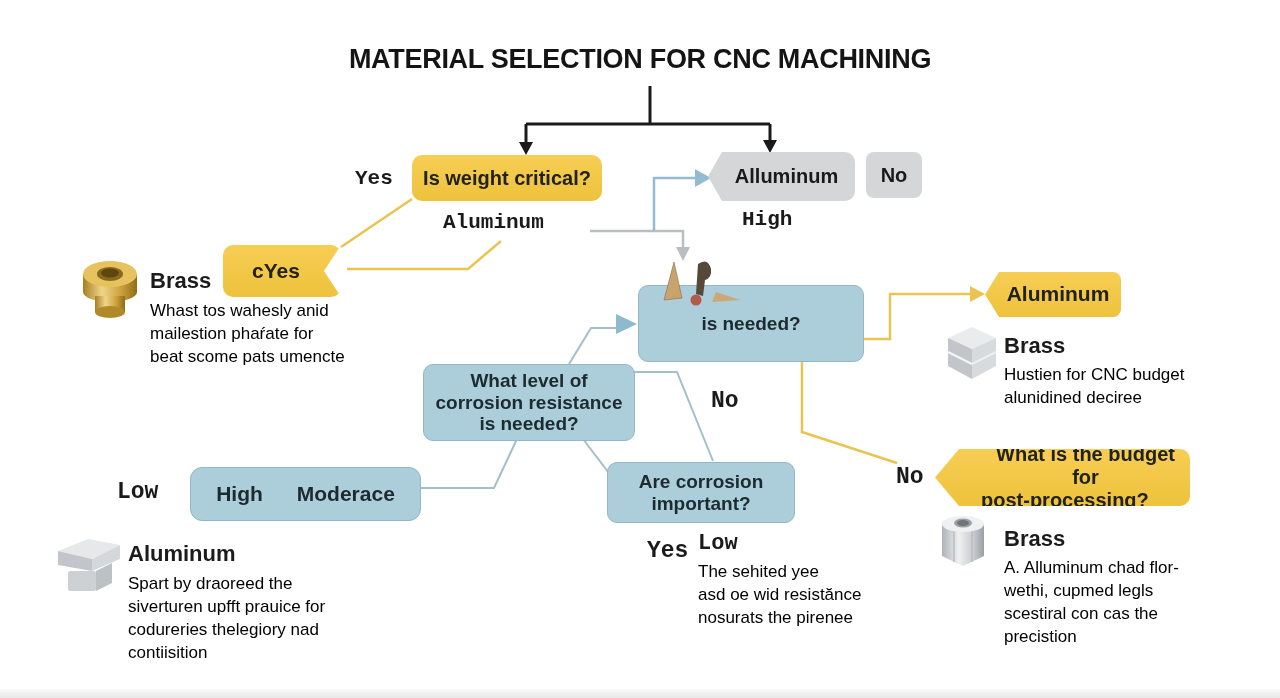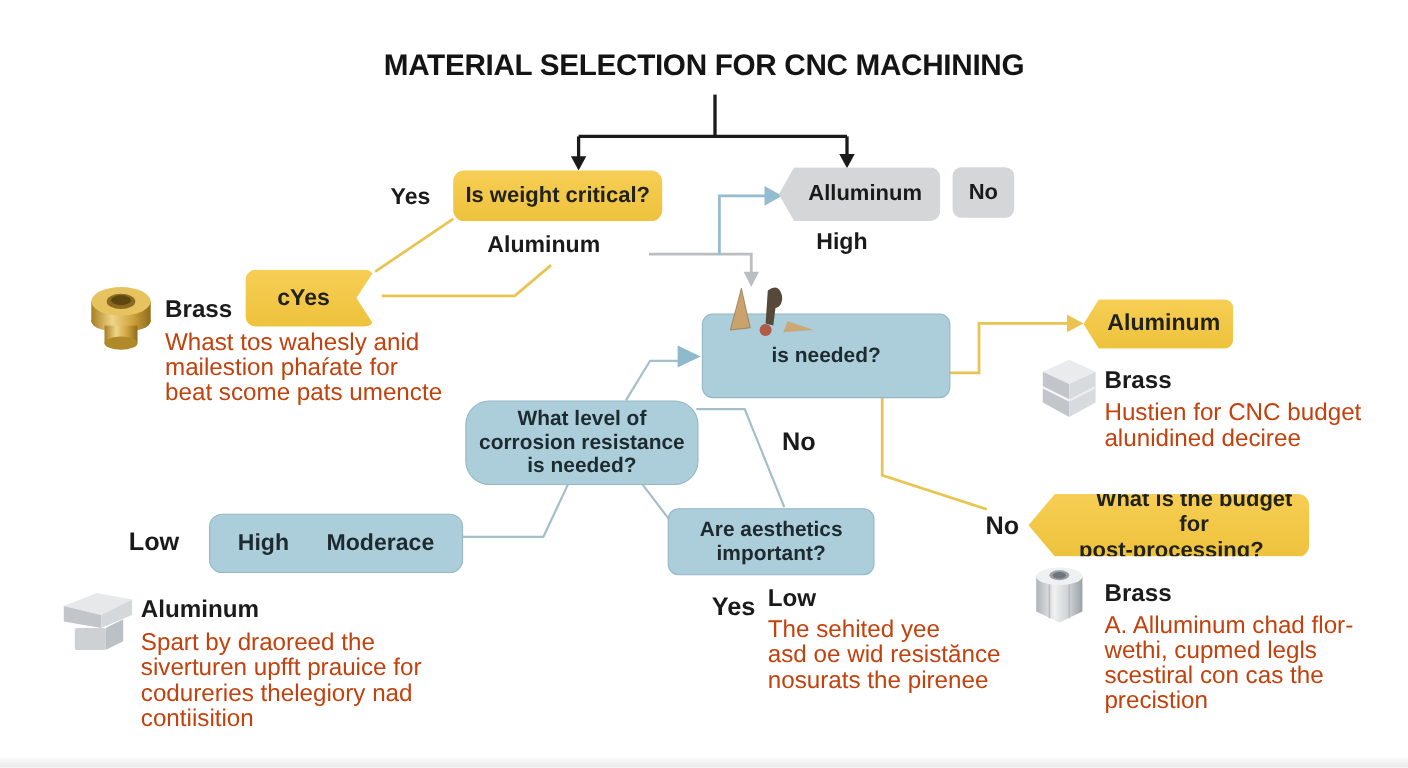--- a/index.html
+++ b/index.html
@@ -5,34 +5,34 @@
   html,body{margin:0;padding:0;background:#fff;}
   .stage{
     position:relative;width:1280px;height:698px;background:#ffffff;
     font-family:"Liberation Sans","DejaVu Sans",sans-serif;overflow:hidden;
   }
   .abs{position:absolute;}
   .title{
     left:0;right:0;top:44px;text-align:center;font-size:27px;font-weight:bold;
     color:#141414;letter-spacing:-0.3px;
   }
-  .lbl{font-weight:bold;color:#1a1a1a;white-space:nowrap;}
+  .lbl{font-weight:bold;color:#1a1a1a;white-space:nowrap;font-family:Liberation Mono, monospace;}
   .box{
     display:flex;align-items:center;justify-content:center;text-align:center;
     font-weight:bold;color:#22221c;line-height:1.15;
   }
   .ybox{background:linear-gradient(180deg,#f7ce55,#eec23c);border-radius:10px;}
   .bbox{background:#abceda;border:1.5px solid #93b7c4;border-radius:10px;
         color:#1d2a30;font-weight:600;}
   .gbox{background:#d4d6d7;border-radius:10px;color:#1a1a1a;}
   .notch-left{clip-path:polygon(14px 0,100% 0,100% 100%,14px 100%,0 50%);}
   .notch-left-big{clip-path:polygon(24px 0,100% 0,100% 100%,24px 100%,0 50%);}
   .notch-right-cut{clip-path:polygon(0 0,100% 0,calc(100% - 17px) 50%,100% 100%,0 100%);align-items:center;}
   .mat-name{font-size:20px;font-weight:bold;color:#1b1b1b;}
-  .mat-line{font-size:22px;color:#c2410c;line-height:23px;white-space:nowrap;}
+  .mat-line{font-size:17px;color:#000000;line-height:23px;white-space:nowrap;}
   svg{display:block;}
   .lines{pointer-events:none;}
 </style>
 </head>
 <body>
 
 <div class="stage">
 
   <svg class="abs lines" style="left:0;top:0;" width="1280" height="698" viewBox="0 0 1280 698">
 
@@ -137,30 +137,30 @@
     <polygon points="28,26 52,15 52,43 28,56" fill="#d8dbdd"></polygon>
     <line x1="4" y1="29" x2="28" y2="41" stroke="#f4f5f6" stroke-width="2"></line>
     <line x1="28" y1="41" x2="52" y2="29" stroke="#eceeef" stroke-width="2"></line>
   </svg>
   <div class="abs mat-name" style="left:1004px;top:333px;font-size:22px;">Brass</div>
   <div class="abs" style="left:1004px;top:363px;">
     <div class="mat-line">Hustien for CNC budget</div>
     <div class="mat-line">alunidined deciree</div>
   </div>
 
-  <div class="abs box bbox" style="left:423px;top:364px;width:210px;height:75px;font-size:19px;flex-direction:column;border-radius:22px;">
+  <div class="abs box bbox" style="left:423px;top:364px;width:210px;height:75px;font-size:19px;flex-direction:column;">
     <span>What level of</span>
     <span>corrosion resistance</span>
     <span>is needed?</span>
   </div>
 
   <div class="abs lbl" style="left:711px;top:388px;font-size:23px;">No</div>
 
   <div class="abs box bbox" style="left:607px;top:462px;width:186px;height:59px;font-size:19px;flex-direction:column;">
-    <span>Are aesthetics</span>
+    <span>Are corrosion</span>
     <span>important?</span>
   </div>
 
   <div class="abs lbl" style="left:117px;top:479px;font-size:23px;">Low</div>
   <div class="abs box bbox" style="left:190px;top:467px;width:229px;height:52px;font-size:21px;font-weight:bold;border-radius:12px;gap:34px;">
     <span>High</span>
     <span>Moderace</span>
   </div>
 
   <div class="abs lbl" style="left:896px;top:464px;font-size:23px;">No</div>

